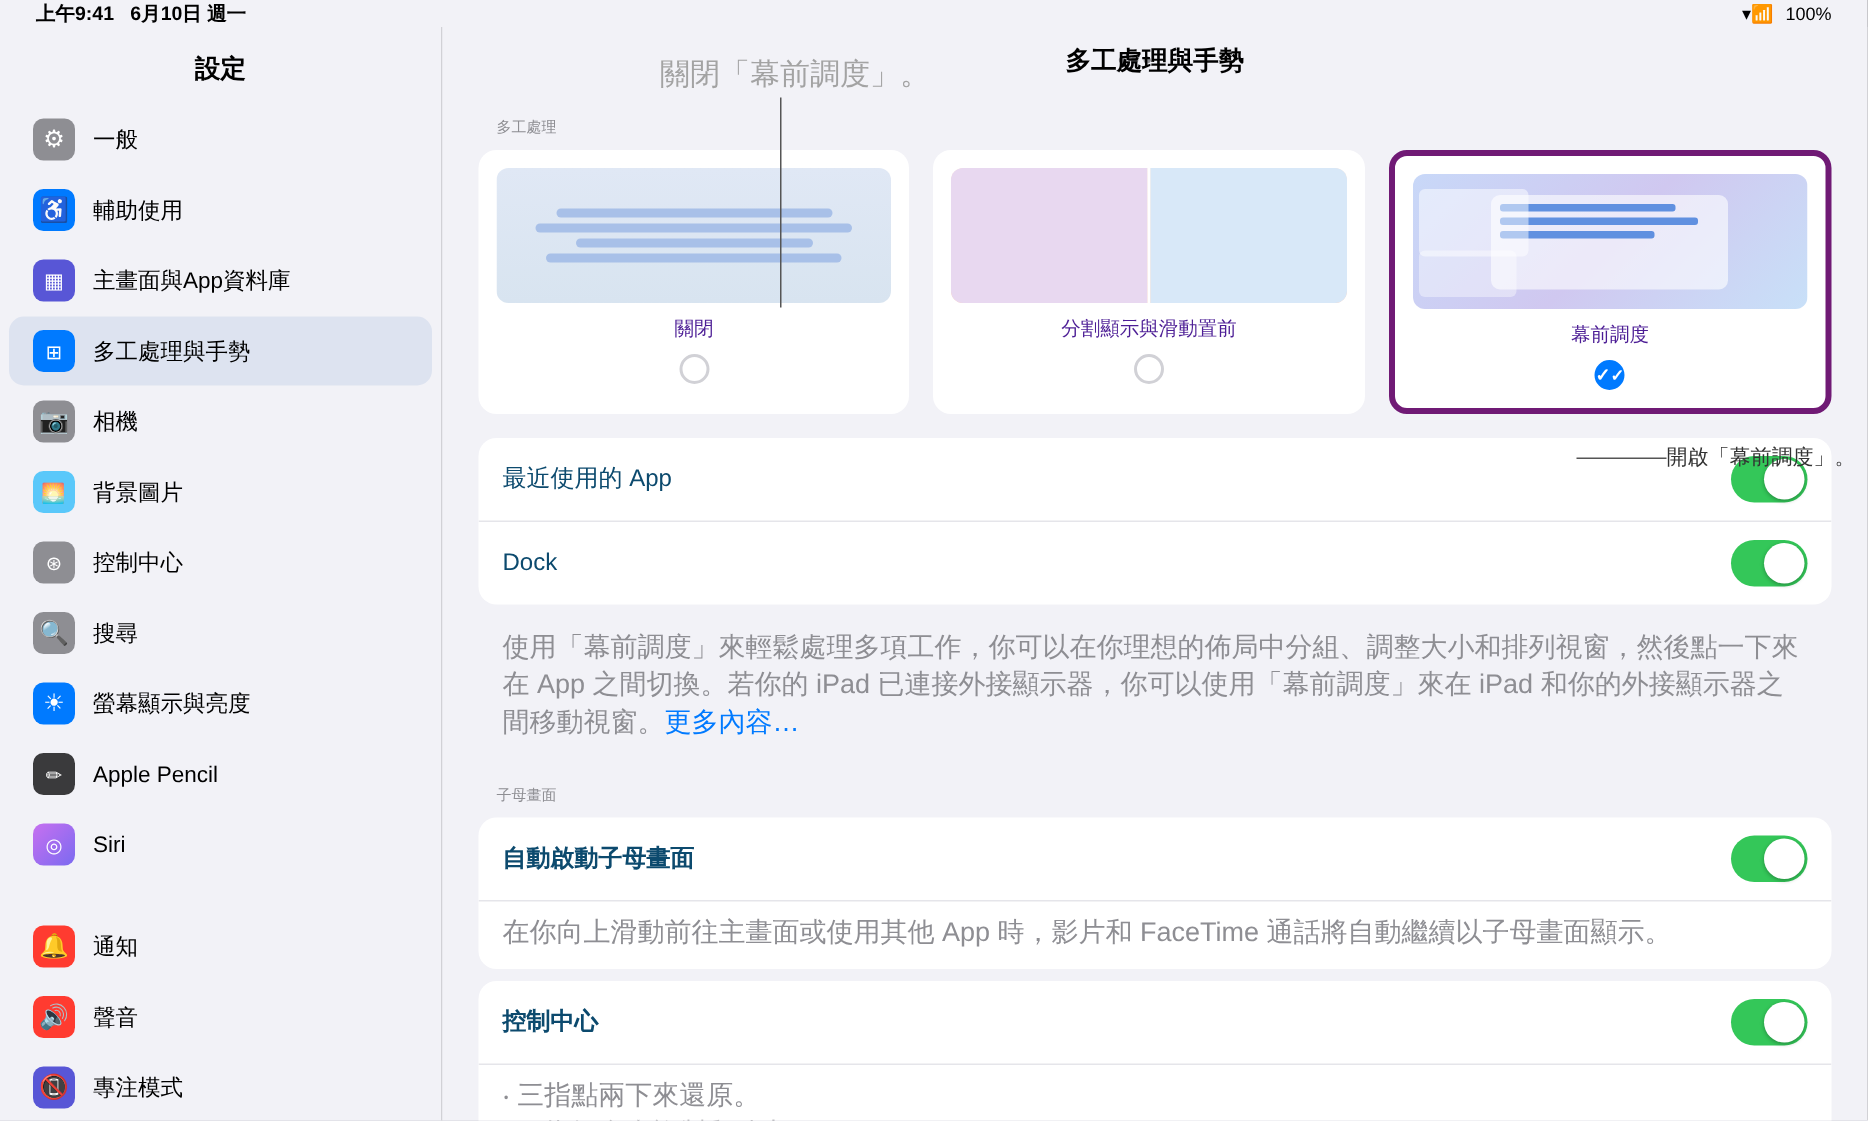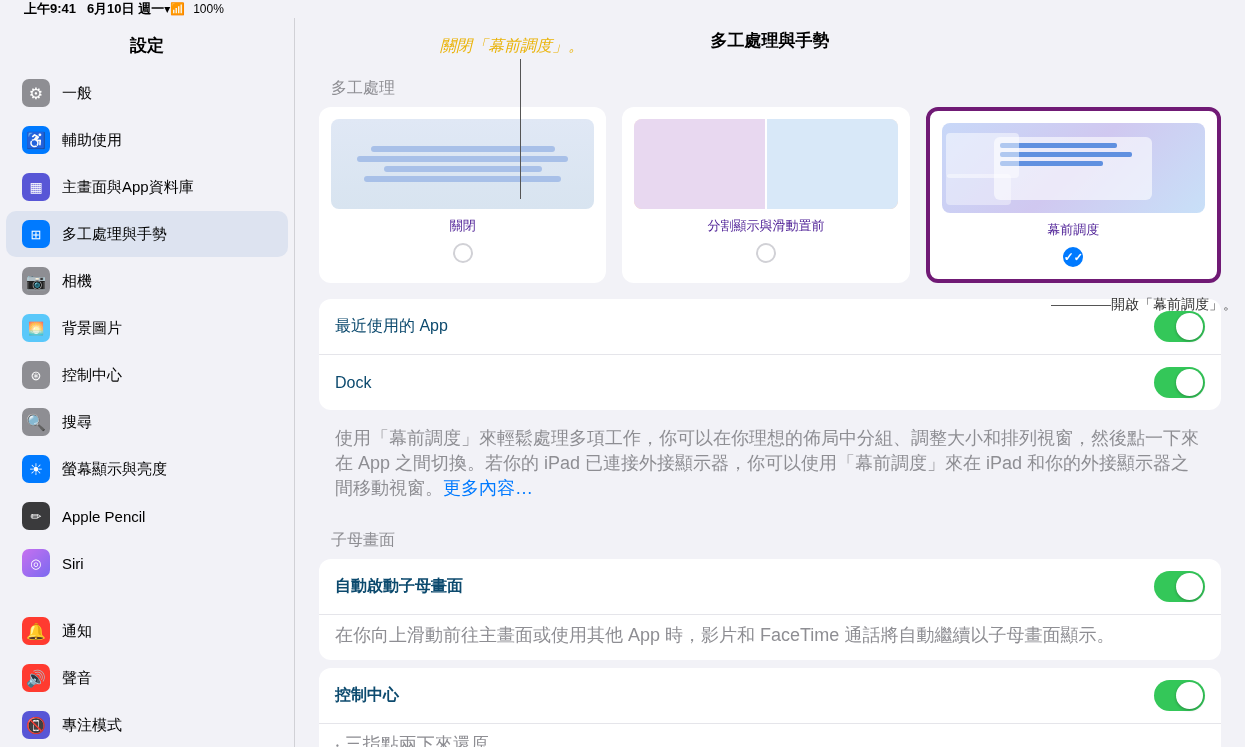--- a/index.html
+++ b/index.html
@@ -21,20 +21,21 @@
       display: flex;
       flex-direction: column;
     }
 
     
     .status-bar {
       height: 36px;
       background: #f2f2f7;
       display: flex;
       align-items: center;
+      justify-content: space-between;
       padding: 0 24px;
       font-size: 13px;
       font-weight: 500;
       color: #000;
     }
     .status-time { font-weight: 600; font-size: 13px; }
     .status-right { display: flex; align-items: center; gap: 8px; font-size: 12px; }
 
     
     .main-area {
@@ -133,21 +134,21 @@
     }
 
     .panel-content {
       flex: 1;
       overflow-y: auto;
       padding: 0 24px 24px;
     }
 
     
     .section-label {
-      font-size: 16px;
+      font-size: 10px;
       color: #8e8e93;
       margin: 16px 0 8px 12px;
       text-transform: none;
     }
 
     
     .multitask-cards {
       display: flex;
       gap: 16px;
       margin-bottom: 16px;
@@ -315,21 +316,21 @@
       &nbsp;
       <span>6月10日 週一</span>
     </div>
     <div class="status-right">
       <span>▾📶</span>
       <span>100%</span>
     </div>
   </div>
 
   <div style="position:absolute; top:36px; left:440px; z-index:20; pointer-events:none;">
-    <div style="font-size:16px; color:#eab308; white-space:nowrap;font-style:italic;">關閉「幕前調度」。</div>
+    <div style="font-size:20px; color:#a3a3a3; white-space:nowrap;">關閉「幕前調度」。</div>
     <div style="width:1px; height:140px; background:#555; margin-left:80px; margin-top:2px;"></div>
   </div>
 
   <div class="main-area">
 
     <div class="sidebar">
       <div class="sidebar-title">設定</div>
       <div class="sidebar-list">
 
         <div class="sidebar-item">

